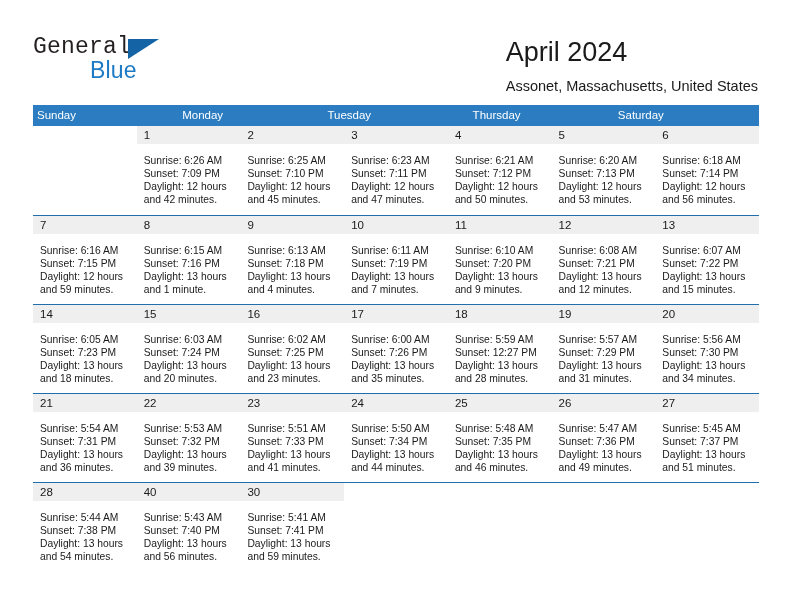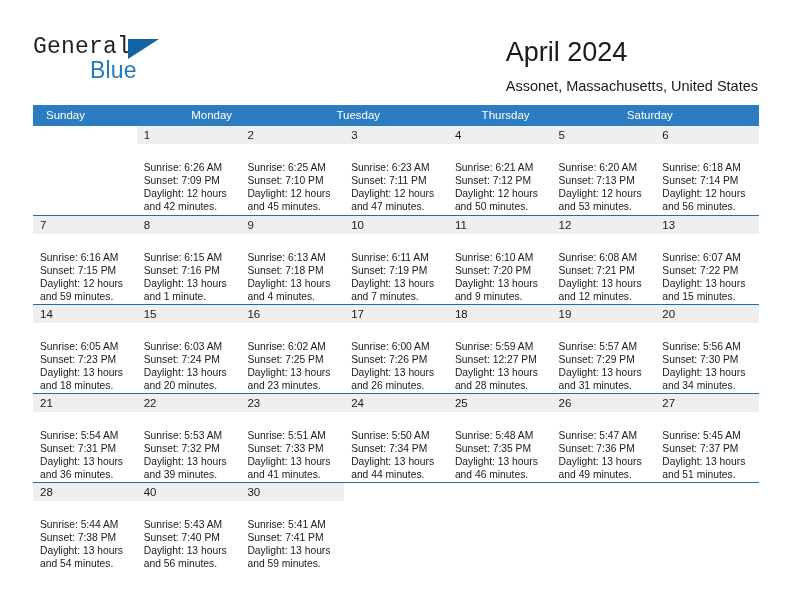--- a/index.html
+++ b/index.html
@@ -94,21 +94,21 @@
   .cal-head {
     display: flex;
     background: #2b7cc0;
     height: 21px;
   }
   .cal-head .hcell {
     flex: 1 1 0;
     color: #ffffff;
     font-size: 11.5px;
     line-height: 21px;
-    padding-left: 13px;
+    padding-left: 4px;
     box-sizing: border-box;
     overflow: hidden;
     white-space: nowrap;
   }
 
   .week {
     display: flex;
     border-top: 1px solid #1f6ead;
     height: 89px;
     box-sizing: border-box;
@@ -130,21 +130,21 @@
     height: 18px;
     background: transparent;
   }
   .daynum {
     font-size: 11.5px;
     color: #1a1a1a;
     line-height: 18px;
     padding-left: 7px;
   }
   .info {
-    padding: 17px 6px 0 7px;
+    padding: 10px 6px 0 7px;
     font-size: 10.3px;
     line-height: 13.1px;
     color: #1a1a1a;
   }
   .info div {
     white-space: nowrap;
   }
 </style>
 </head>
 <body>
@@ -364,21 +364,21 @@
             </div>
           </div>
           <div class="day filled">
             <div class="daynum-band">
               <div class="daynum">17</div>
             </div>
             <div class="info">
               <div>Sunrise: 6:00 AM</div>
               <div>Sunset: 7:26 PM</div>
               <div>Daylight: 13 hours</div>
-              <div>and 26 minutes.</div>
+              <div>and 35 minutes.</div>
             </div>
           </div>
           <div class="day filled">
             <div class="daynum-band">
               <div class="daynum">18</div>
             </div>
             <div class="info">
               <div>Sunrise: 5:59 AM</div>
               <div>Sunset: 12:27 PM</div>
               <div>Daylight: 13 hours</div>

